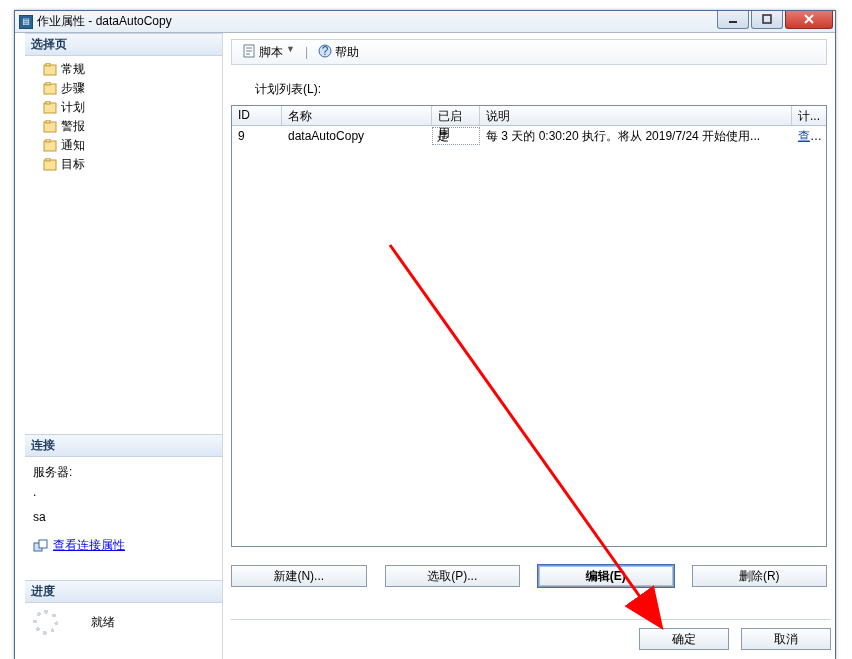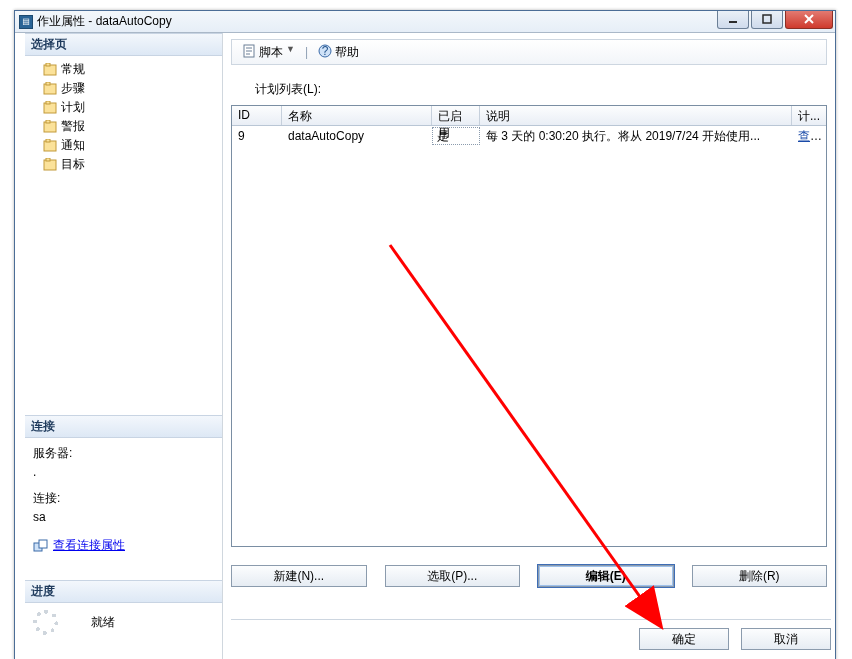--- a/index.html
+++ b/index.html
@@ -201,21 +201,20 @@
         </div>
       </div>
 
       <div class="flex-spacer"></div>
 
       <div class="section-hdr">连接</div>
       <div class="conn-block">
         <div>服务器:</div>
         <div>.</div>
         <div style="height:6px"></div>
-        <div>连接:</div>
         <div>sa</div>
       </div>
       <div class="conn-link-row">
         <span class="cicon"><svg viewBox="0 0 16 14">
               <rect x="1" y="4" width="8" height="8" fill="#cfe2f8" stroke="#3a6aa8"></rect>
               <rect x="6" y="1" width="8" height="8" fill="#fff" stroke="#3a6aa8"></rect>
             </svg></span>
         <a href="#">查看连接属性</a>
       </div>
       <div style="height:20px"></div>

